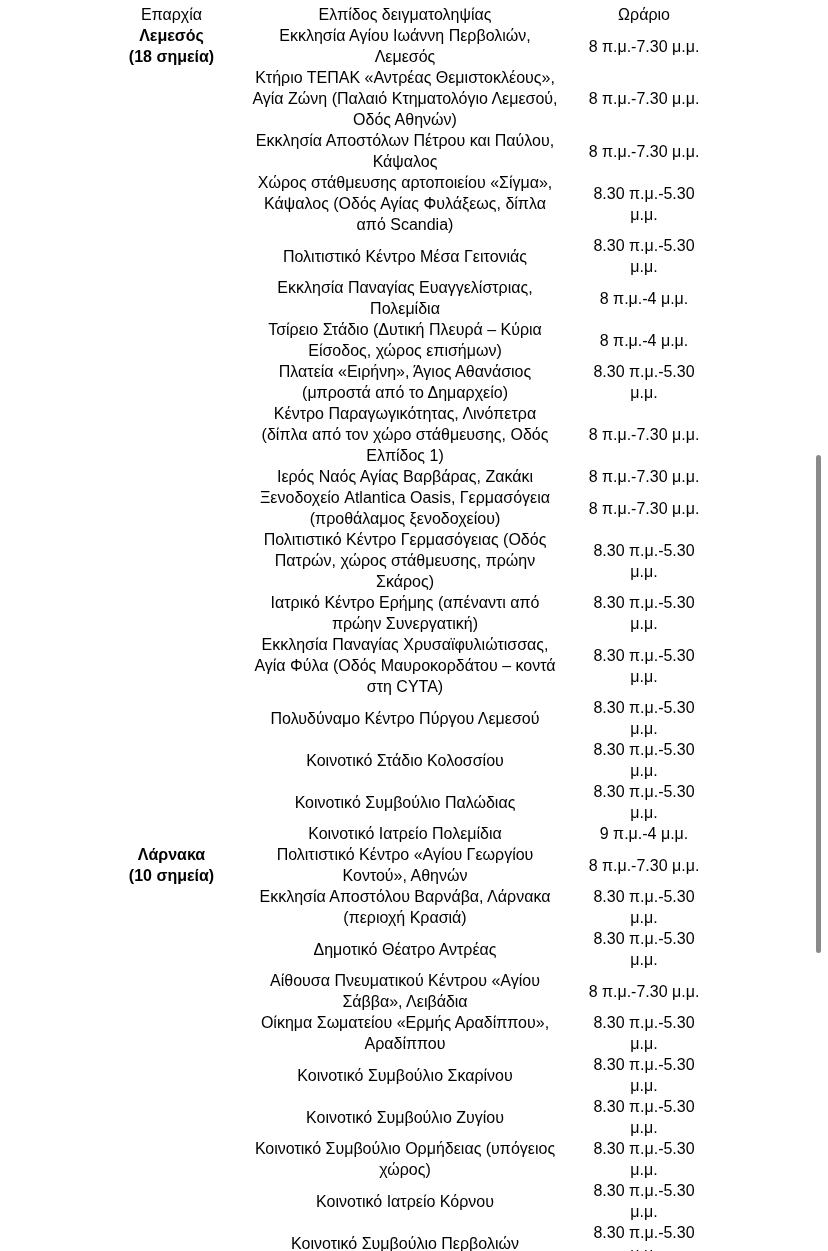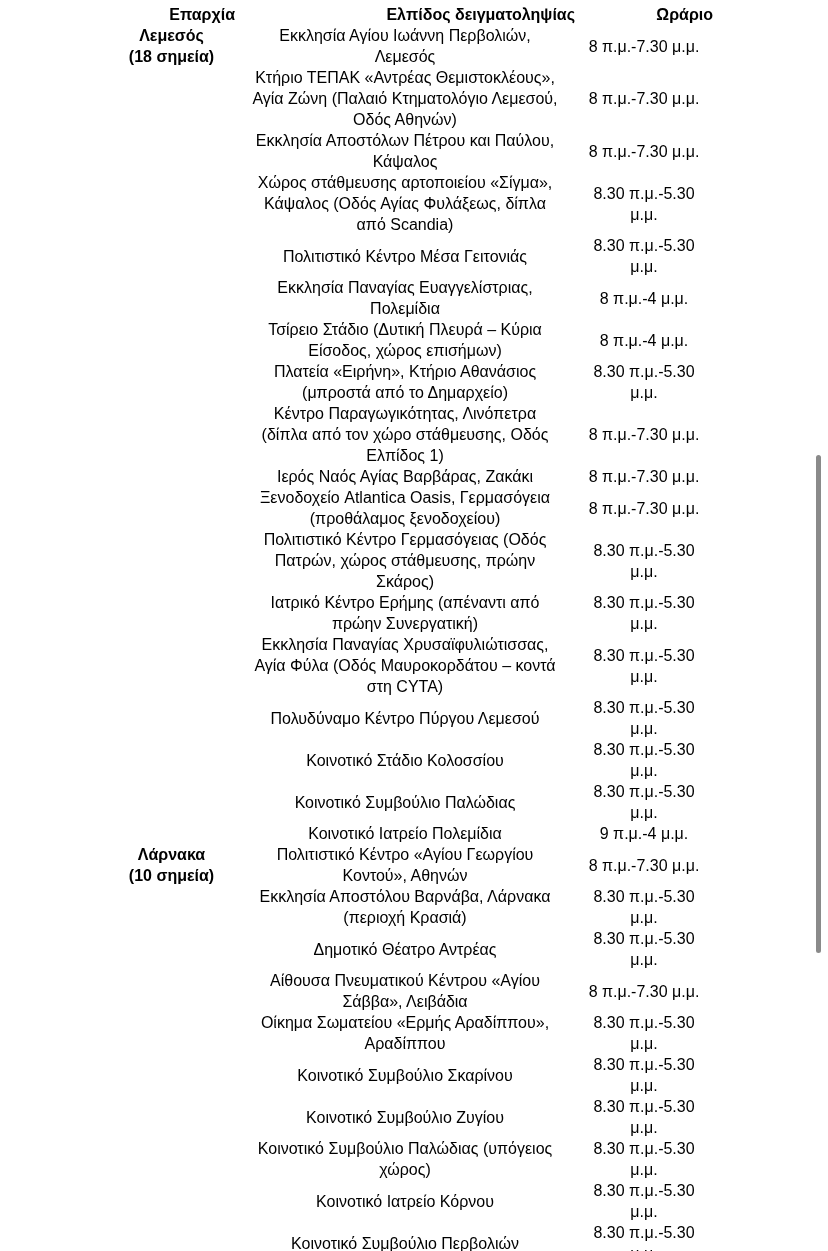--- a/index.html
+++ b/index.html
@@ -28,23 +28,22 @@
   col.c-region   { width: 127px; }
   col.c-location { width: 340px; }
   col.c-hours    { width: 138px; }
   th, td {
     padding: 0;
     text-align: center;
     vertical-align: middle;
     font-weight: 400;
   }
   th {
-    font-weight: 700;
+    font-weight: 400;
     white-space: nowrap;
-    text-align: right;
   }
   td.location-cell, td.hours-cell {
     white-space: pre-line;
   }
   td.region-cell {
     vertical-align: top;
     font-weight: 700;
   }
   .scroll-thumb {
     position: absolute;
@@ -109,21 +108,21 @@
           <td class="location-cell">Εκκλησία Παναγίας Ευαγγελίστριας,
 Πολεμίδια</td>
           <td class="hours-cell">8 π.μ.-4 μ.μ.</td>
         </tr>
         <tr>
           <td class="location-cell">Τσίρειο Στάδιο (Δυτική Πλευρά – Κύρια
 Είσοδος, χώρος επισήμων)</td>
           <td class="hours-cell">8 π.μ.-4 μ.μ.</td>
         </tr>
         <tr>
-          <td class="location-cell">Πλατεία «Ειρήνη», Κτήριο Αθανάσιος
+          <td class="location-cell">Πλατεία «Ειρήνη», Άγιος Αθανάσιος
 (μπροστά από το Δημαρχείο)</td>
           <td class="hours-cell">8.30 π.μ.-5.30
 μ.μ.</td>
         </tr>
         <tr>
           <td class="location-cell">Κέντρο Παραγωγικότητας, Λινόπετρα
 (δίπλα από τον χώρο στάθμευσης, Οδός
 Ελπίδος 1)</td>
           <td class="hours-cell">8 π.μ.-7.30 μ.μ.</td>
         </tr>
@@ -210,21 +209,21 @@
           <td class="location-cell">Κοινοτικό Συμβούλιο Σκαρίνου</td>
           <td class="hours-cell">8.30 π.μ.-5.30
 μ.μ.</td>
         </tr>
         <tr>
           <td class="location-cell">Κοινοτικό Συμβούλιο Ζυγίου</td>
           <td class="hours-cell">8.30 π.μ.-5.30
 μ.μ.</td>
         </tr>
         <tr>
-          <td class="location-cell">Κοινοτικό Συμβούλιο Παλώδιας (υπόγειος
+          <td class="location-cell">Κοινοτικό Συμβούλιο Ορμήδειας (υπόγειος
 χώρος)</td>
           <td class="hours-cell">8.30 π.μ.-5.30
 μ.μ.</td>
         </tr>
         <tr>
           <td class="location-cell">Κοινοτικό Ιατρείο Κόρνου</td>
           <td class="hours-cell">8.30 π.μ.-5.30
 μ.μ.</td>
         </tr>
         <tr>

